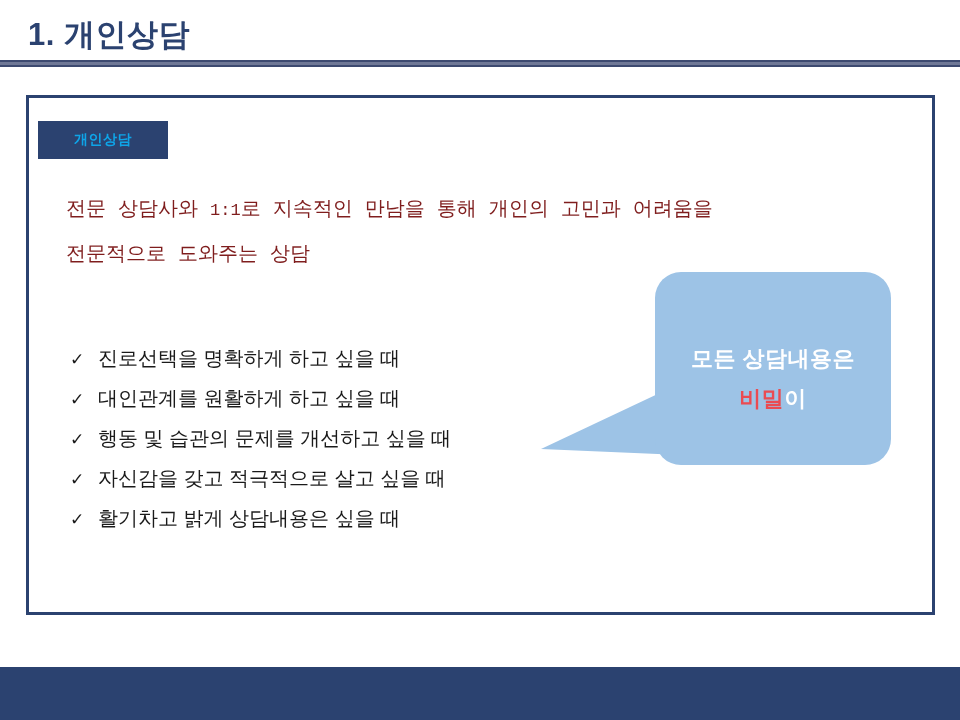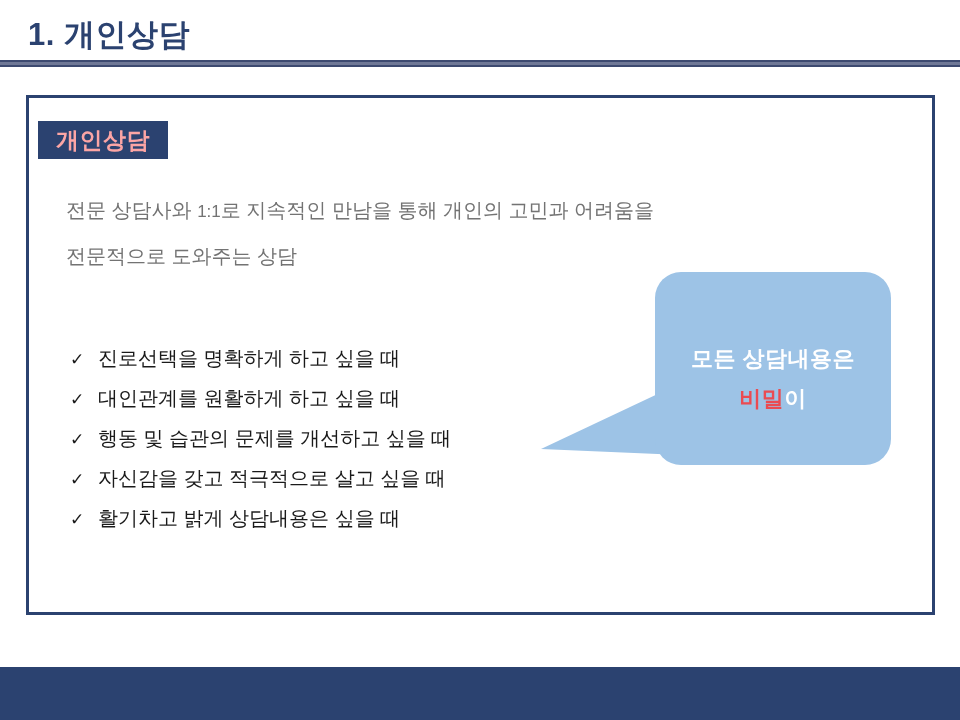--- a/index.html
+++ b/index.html
@@ -61,39 +61,40 @@
   }
 
   
   .section-badge {
     position: absolute;
     left: 38px;
     top: 121px;
     width: 130px;
     height: 38px;
     background: #2b4270;
-    color: #fca5a5;
-    font-size: 23px;
+    color: #0ea5e9;
+    font-size: 14px;
     font-weight: bold;
     display: flex;
     align-items: center;
     justify-content: center;
     letter-spacing: 0.5px;
     box-sizing: border-box;
   }
 
   
   .description {
     position: absolute;
     left: 66px;
     top: 188px;
     width: 760px;
     font-size: 20px;
-    color: #737373;
+    color: #7f1d1d;
     line-height: 44px;
+    font-family: Liberation Mono, monospace;
   }
   .description .num {
     font-size: 17px;
   }
 
   
   .checklist {
     position: absolute;
     left: 70px;
     top: 345px;

